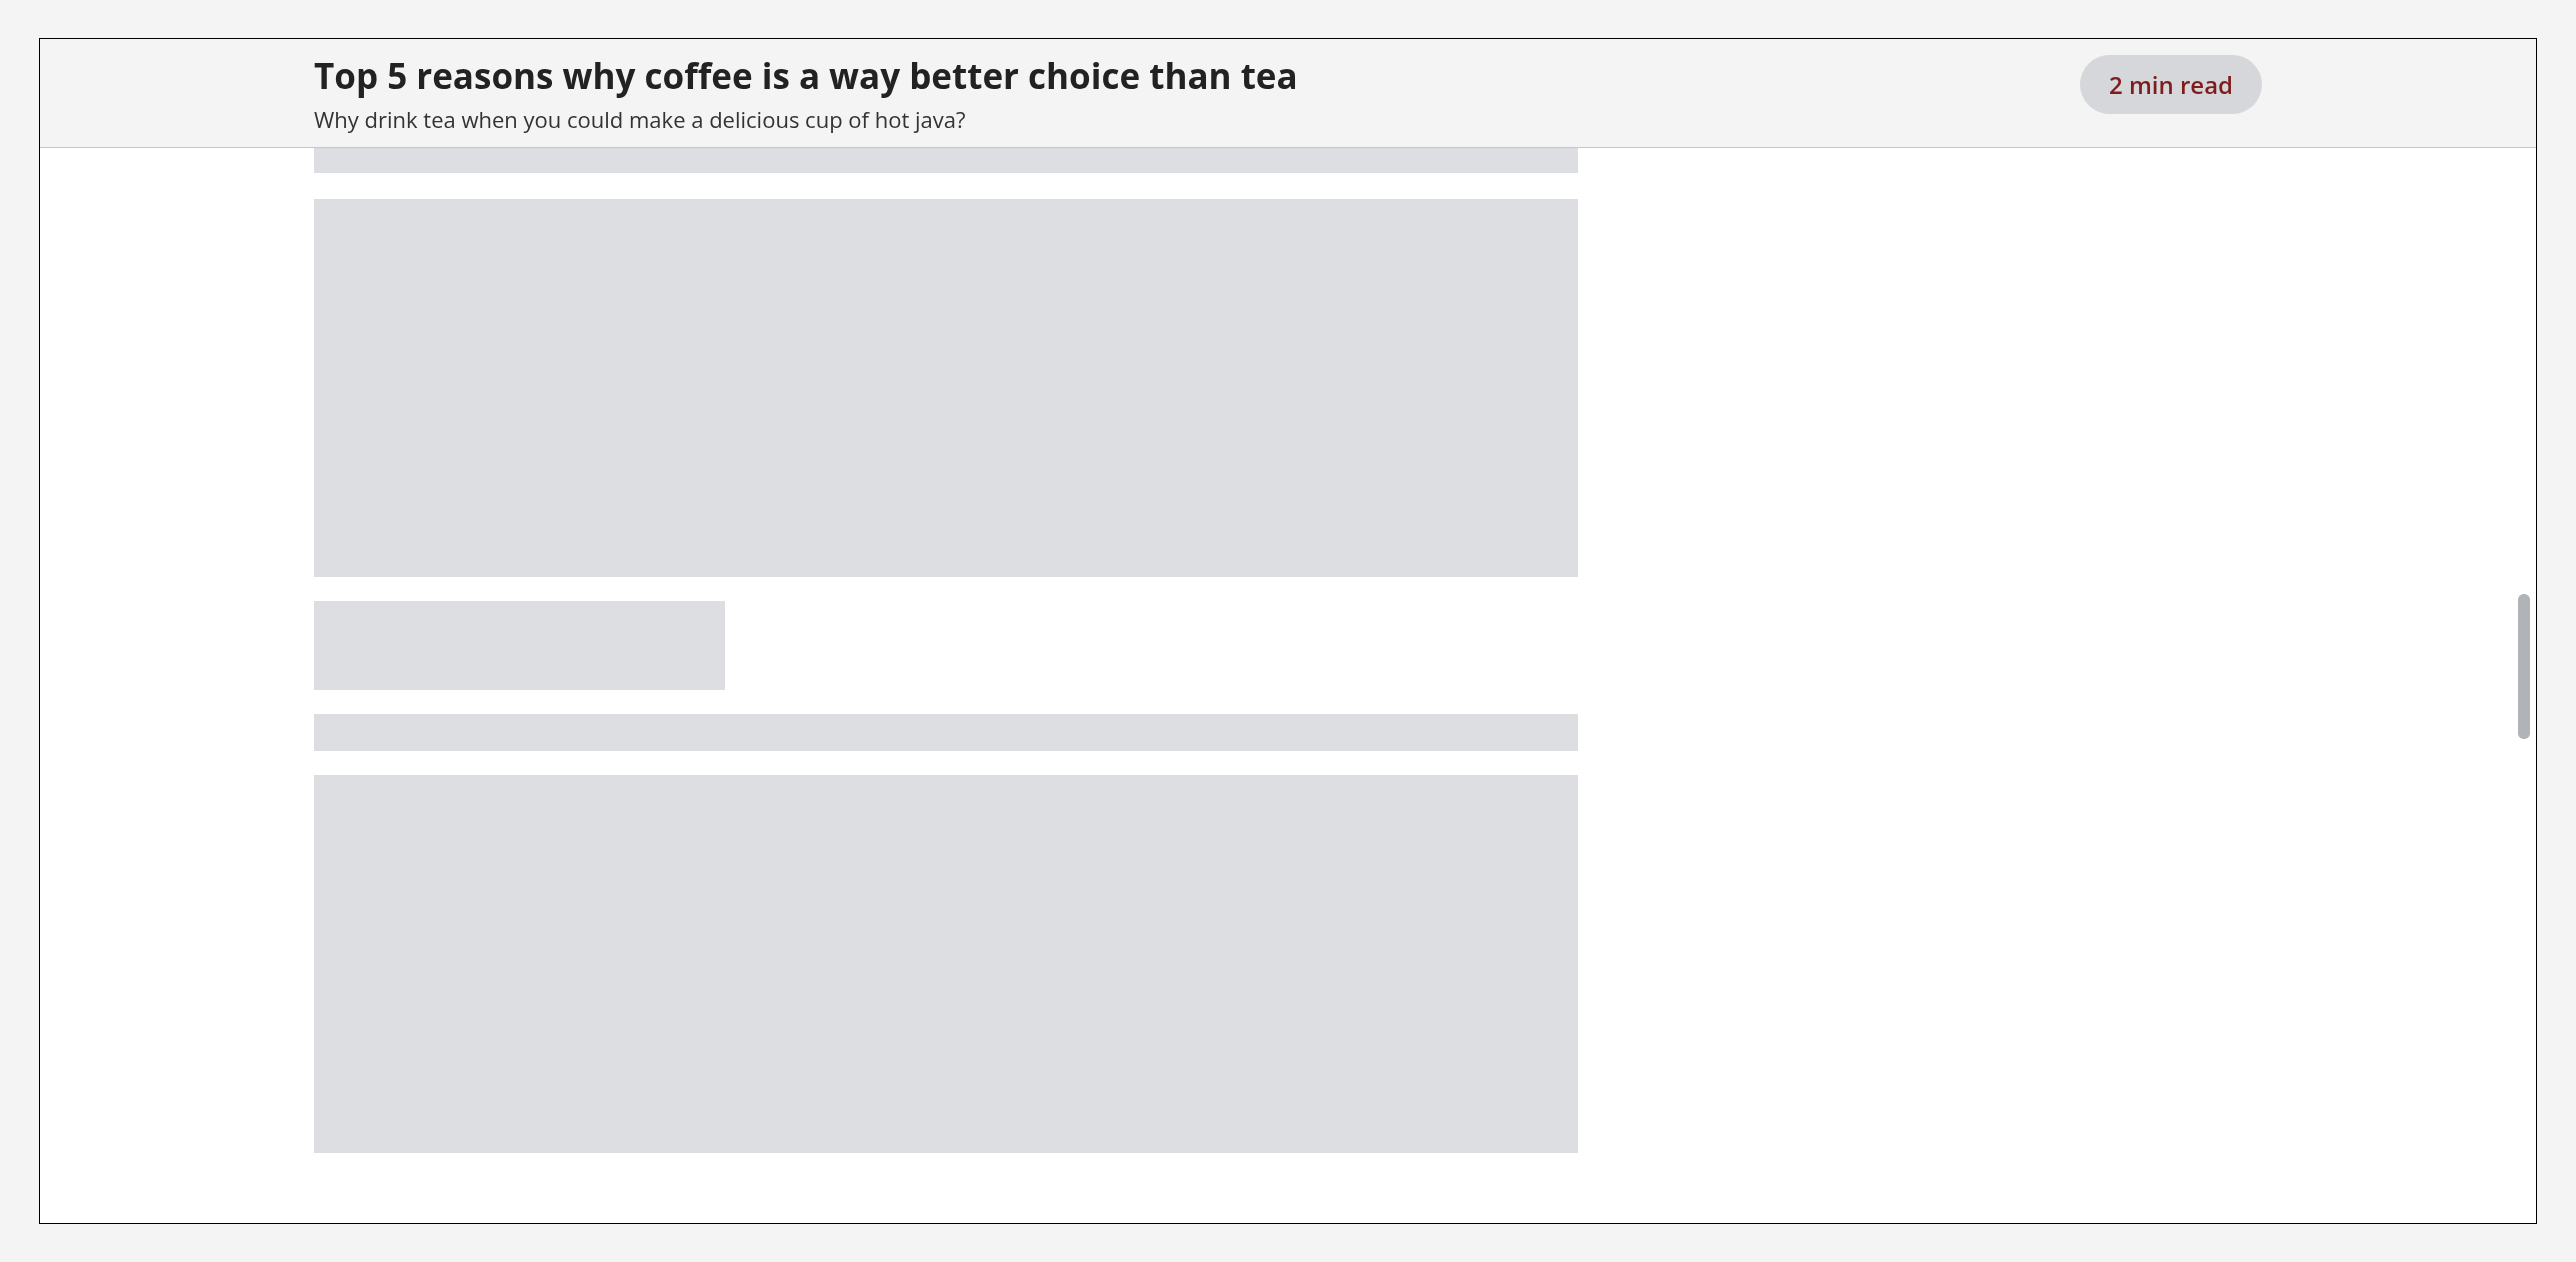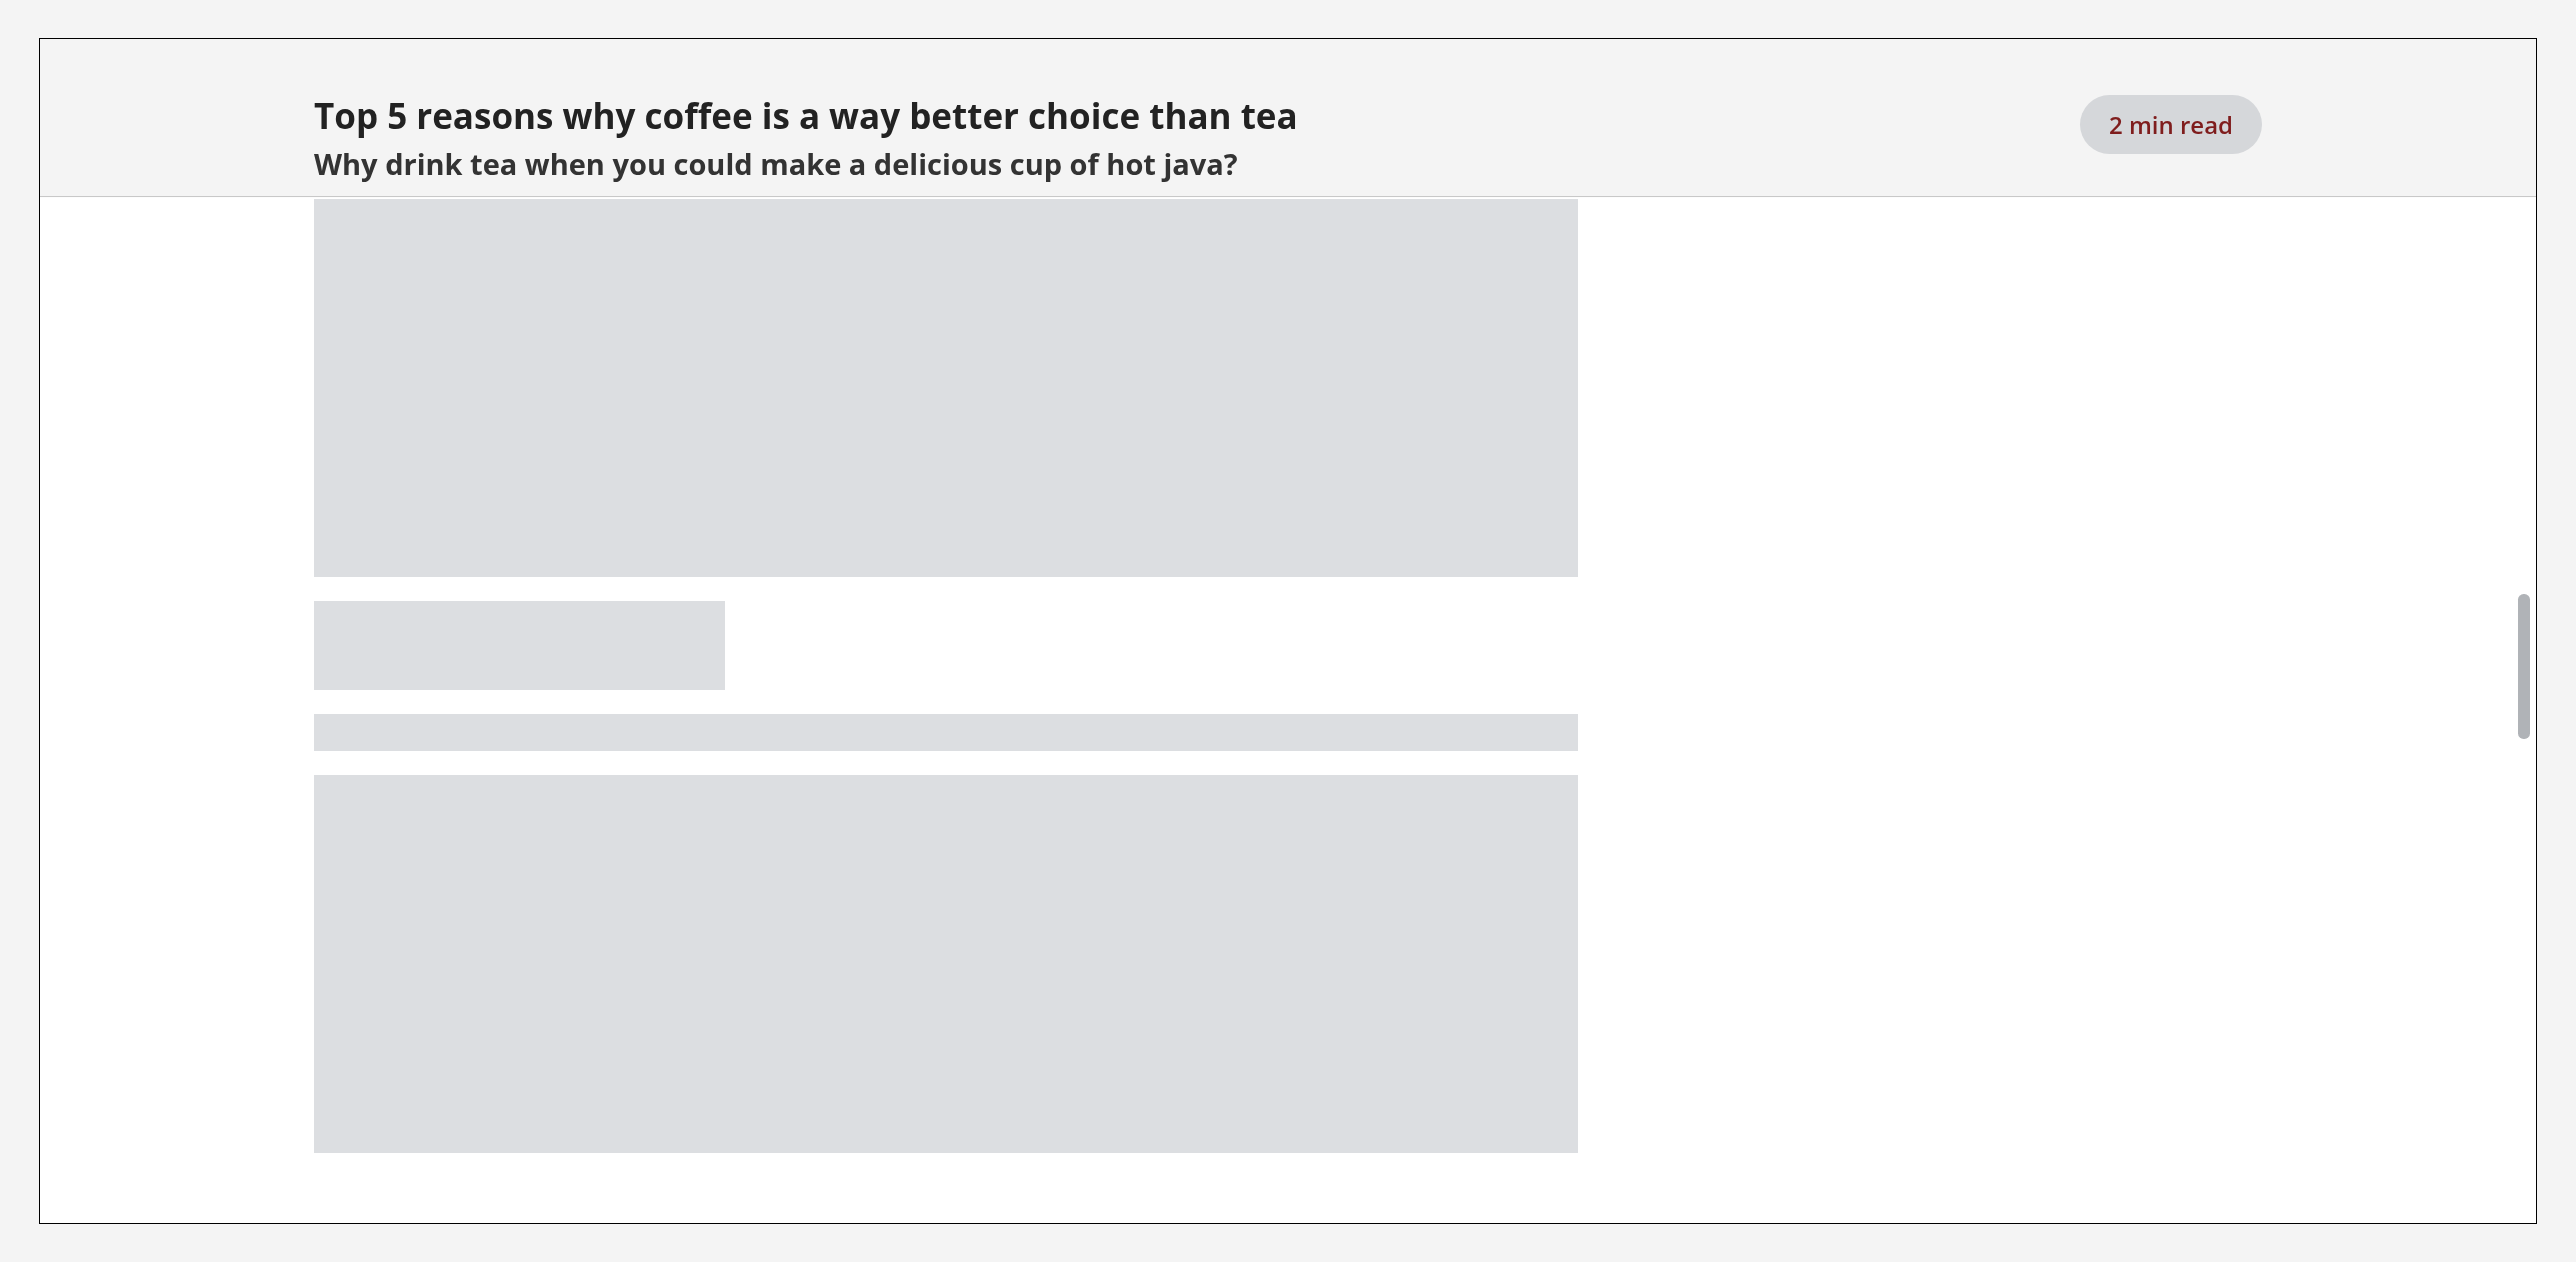--- a/index.html
+++ b/index.html
@@ -33,35 +33,34 @@
       padding: 16px 274px 13px 274px;
       z-index: 10;
       box-shadow: 0 0.8px 1.6px rgba(0,0,0,0.03);
     }
     .header-inner {
       display: flex;
       align-items: flex-start;
       justify-content: space-between;
       gap: 40px;
       max-width: 100%;
-      margin-top: 40px;
     }
     .header-text {
       flex: 1;
     }
     .header-title {
       font-size: 35px;
       font-weight: 700;
       color: #222;
       line-height: 1.2;
       margin-bottom: 8px;
     }
     .header-subtitle {
-      font-size: 29px;
-      font-weight: 700;
+      font-size: 22px;
+      font-weight: 400;
       color: #333;
       line-height: 1.3;
     }
     .read-badge {
       background: #d5d7da;
       color: #7f1d1d;
       font-size: 24px;
       font-weight: 600;
       padding: 13px 29px;
       border-radius: 32px;

